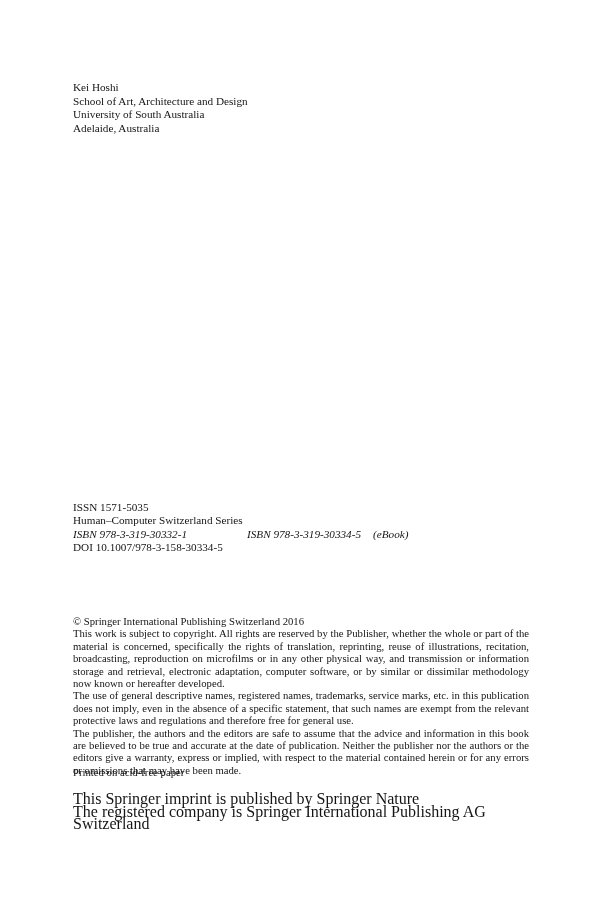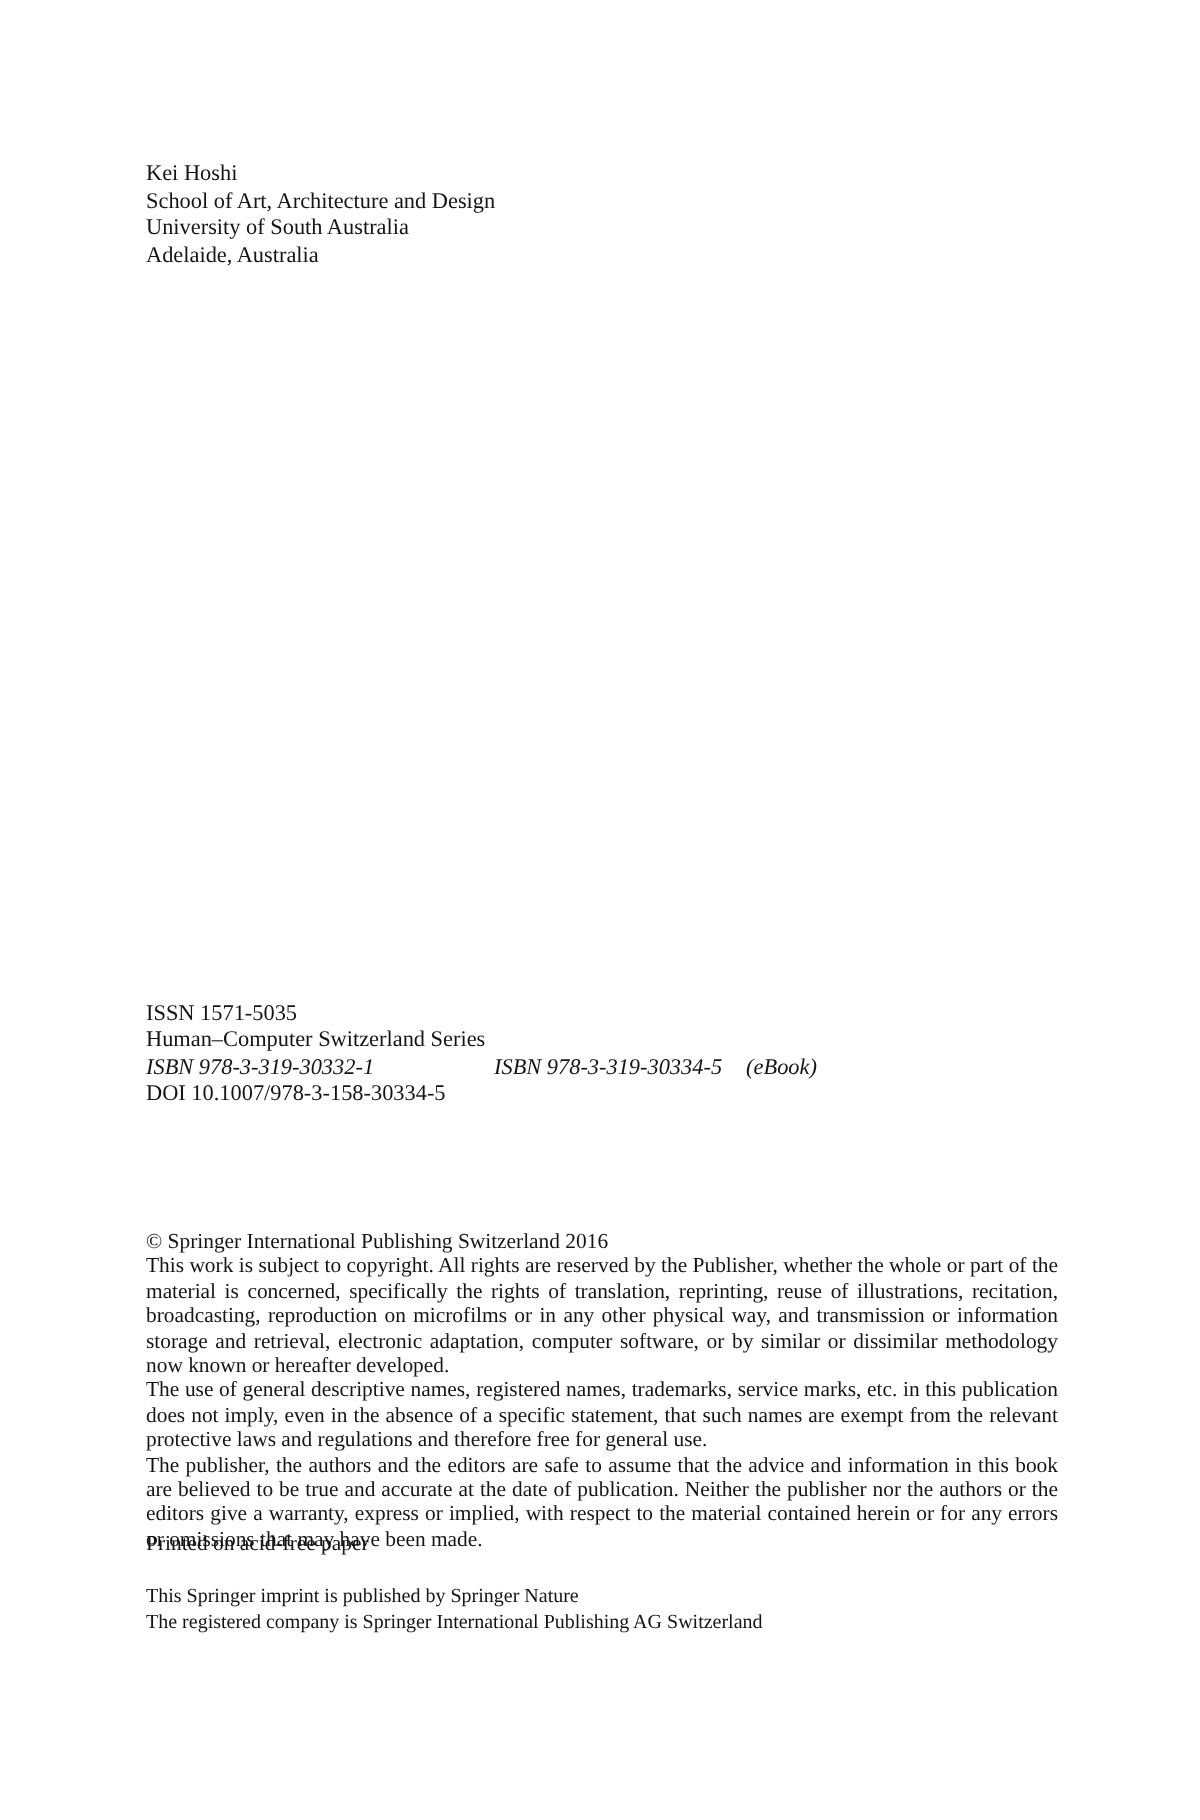--- a/index.html
+++ b/index.html
@@ -72,21 +72,21 @@
     top: 766px;
     left: 73px;
     font-size: 10.7px;
   }
 
   .imprint {
     position: absolute;
     top: 793px;
     left: 73px;
     width: 470px;
-    font-size: 10px;
+    font-size: 16px;
     line-height: 12.6px;
   }
 </style>
 </head>
 <body>
 
 <div class="page">
 
   <div class="authors">
     <div class="author-col-right">

